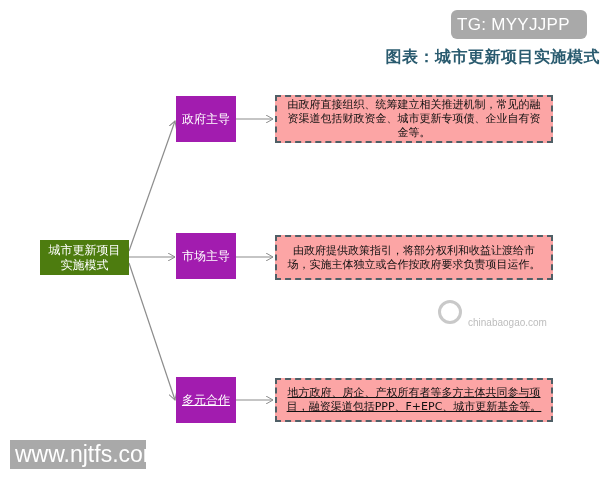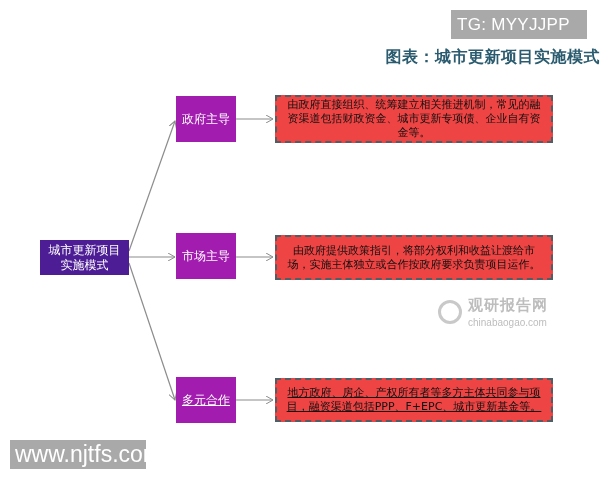--- a/index.html
+++ b/index.html
@@ -5,42 +5,42 @@
   html, body { margin: 0; padding: 0; }
   body {
     width: 600px; height: 480px; position: relative; overflow: hidden;
     background: #ffffff;
     font-family: "DejaVu Sans", "Liberation Sans", sans-serif;
   }
   .tg-badge {
     position: absolute; left: 451px; top: 10px; width: 136px; height: 29px;
     background: #a9a9a9; color: #ffffff; font-size: 17px;
     font-family: "Liberation Sans", sans-serif;
-    line-height: 29px; padding-left: 6px; box-sizing: border-box; letter-spacing: 0.3px;
+    line-height: 29px; padding-left: 6px; box-sizing: border-box; letter-spacing: 0.3px; border-radius: 6px;
   }
   .title {
     position: absolute; left: 0; top: 47px; width: 600px; text-align: right;
     font-family: "DejaVu Serif", "Liberation Serif", serif;
     font-weight: bold; font-size: 16px; color: #2a5b6f; letter-spacing: 0.5px;
   }
   svg.connectors { position: absolute; left: 0; top: 0; }
   .root-box {
     position: absolute; left: 40px; top: 240px; width: 89px; height: 35px;
-    background: #4c1d95; color: #ffffff; font-size: 12px; line-height: 15px;
+    background: #4d7c0f; color: #ffffff; font-size: 12px; line-height: 15px;
     display: flex; align-items: center; justify-content: center; text-align: center;
     box-sizing: border-box; padding: 0 4px;
   }
   .mode-box {
     position: absolute; left: 176px; width: 60px; height: 46px;
     background: #a21caf; color: #ffffff; font-size: 12px;
     display: flex; align-items: center; justify-content: center;
   }
   .desc-box {
     position: absolute; left: 275px; width: 278px;
-    border: 2px dashed #4f5f66; box-sizing: border-box; background: #ef4444;
+    border: 2px dashed #4f5f66; box-sizing: border-box; background: #fca5a5;
     font-size: 11px; line-height: 14px; color: #111111; text-align: center;
     display: flex; align-items: center; justify-content: center; padding: 2px 8px;
   }
   .watermark-logo {
     position: absolute; left: 438px; top: 296px; width: 130px; height: 36px;
   }
   .wm-icon {
     position: absolute; left: 0; top: 4px; width: 24px; height: 24px;
     border-radius: 50%; border: 3px solid #c9c9c9; box-sizing: border-box;
   }
@@ -101,17 +101,16 @@
 </div>
 <div class="desc-box" style="top:235px; height:45px;">
   <span>由政府提供政策指引，将部分权利和收益让渡给市场，实施主体独立或合作按政府要求负责项目运作。</span>
 </div>
 <div class="desc-box" style="top:378px; height:44px;text-decoration:underline;">
   <span>地方政府、房企、产权所有者等多方主体共同参与项目，融资渠道包括PPP、F+EPC、城市更新基金等。</span>
 </div>
 
 <div class="watermark-logo">
   <div class="wm-icon"></div>
-  <div class="wm-cn">观研报告网</div>
   <div class="wm-en">chinabaogao.com</div>
 </div>
 
 <div class="url-badge">www.njtfs.com</div>
 
 </body></html>

